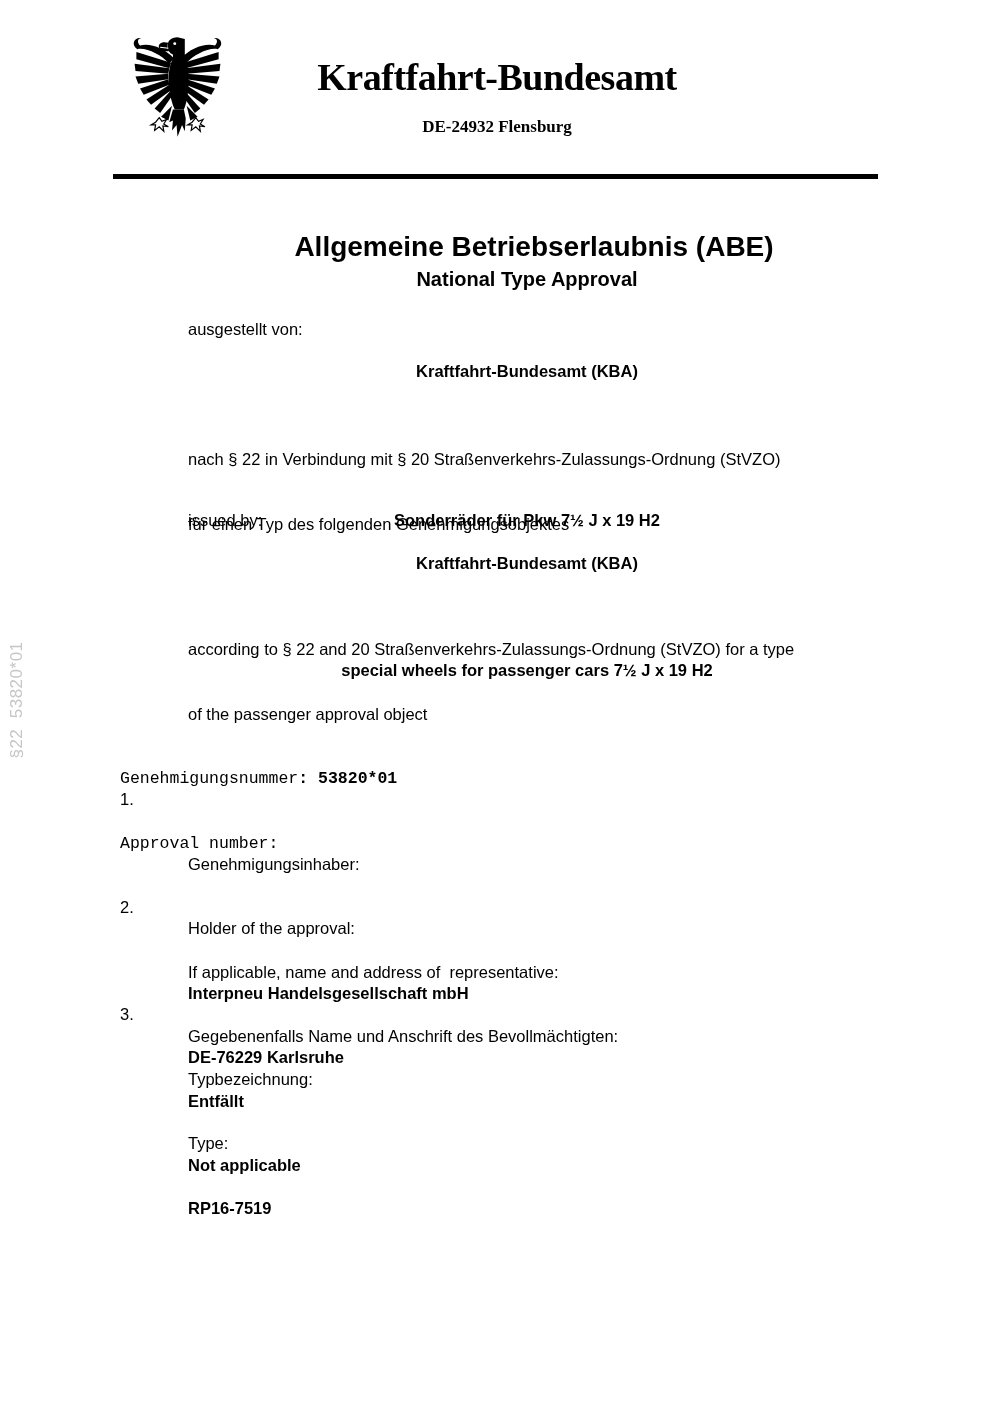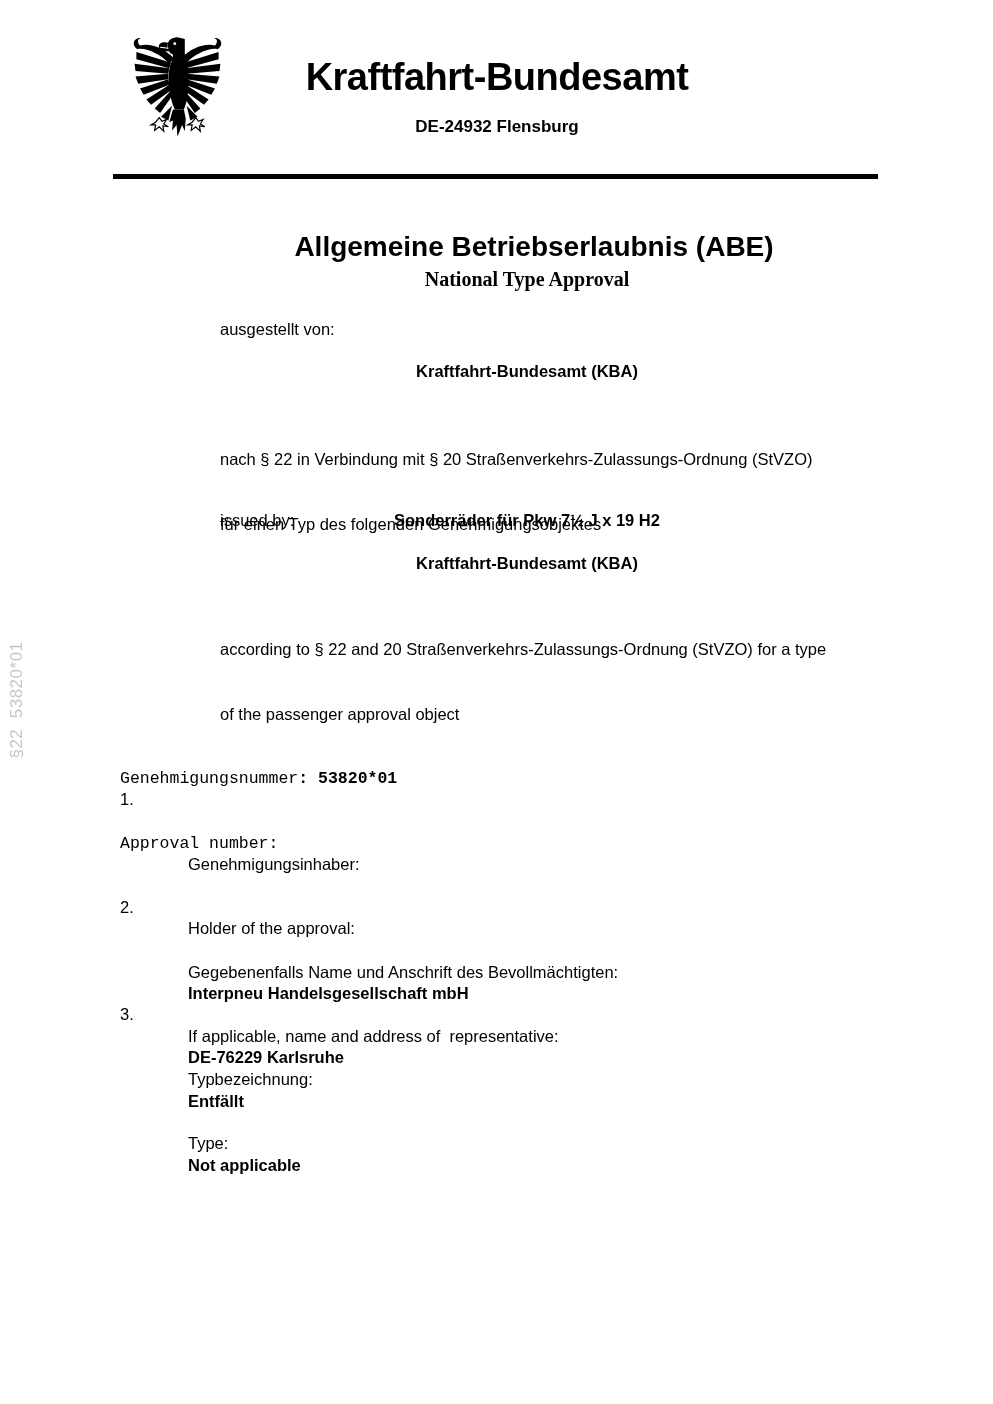--- a/index.html
+++ b/index.html
@@ -10,45 +10,45 @@
     height: 1404px;
     background: #ffffff;
     font-family: "Liberation Sans", "DejaVu Sans", sans-serif;
     color: #000000;
     overflow: hidden;
   }
   .abs { position: absolute; }
 
   
   .eagle { position: absolute; left: 130px; top: 35px; width: 95px; height: 105px; }
-  .header-text { position: absolute; left: 287px; top: 55px; width: 420px; text-align: center; }
+  .header-text { position: absolute; left: 287px; top: 55px; width: 420px; text-align: center; font-family: Liberation Serif, serif; }
   .agency-name { font-size: 38px; font-weight: bold; line-height: 44px; letter-spacing: -0.5px; white-space: nowrap; }
   .agency-loc { font-size: 17px; font-weight: bold; line-height: 20px; margin-top: 18px; }
   .rule { position: absolute; left: 113px; top: 174px; width: 765px; height: 5px; background: #000000; }
 
   
   .side-ref {
     position: absolute;
     left: 17px; top: 700px;
     transform: translate(-50%, -50%) rotate(-90deg);
     font-size: 17px;
     letter-spacing: 0.5px;
     color: #c6c6c6;
     white-space: pre;
   }
 
   
   .h-abe { left: 195px; top: 231px; width: 678px; text-align: center; font-size: 28px; font-weight: bold; line-height: 32px; }
-  .h-nta { left: 188px; top: 267px; width: 678px; text-align: center; font-size: 20px; font-weight: bold; line-height: 24px; font-family: Liberation Serif, serif; }
+  .h-nta { left: 188px; top: 267px; width: 678px; text-align: center; font-size: 20px; font-weight: bold; line-height: 24px; }
 
   
   .body-txt { font-size: 16.5px; line-height: 21.5px; white-space: pre-wrap; }
   .bold { font-weight: bold; }
   .centered { left: 188px; width: 678px; text-align: center; }
-  .left-col { left: 188px; width: 690px; margin-left: 32px; }
+  .left-col { left: 188px; width: 690px; }
   .margin-col { left: 120px; width: 758px; font-family: Liberation Mono, monospace; }
 
   .pos-ausgestellt { top: 319px; }
   .pos-kba1 { top: 361px; }
   .pos-legal-de { top: 406px; }
   .pos-sonder { top: 467px; margin-top: 43px; }
   .pos-issued { top: 510px; }
   .pos-kba2 { top: 553px; }
   .pos-legal-en { top: 596px; }
   .pos-special { top: 660px; }
@@ -113,41 +113,43 @@
     <div>für einen Typ des folgenden Genehmigungsobjektes</div>
   </div>
   <div class="abs centered body-txt bold pos-sonder">Sonderräder für Pkw 7½ J x 19 H2</div>
 
   <div class="abs left-col body-txt pos-issued">issued by:</div>
   <div class="abs centered body-txt bold pos-kba2">Kraftfahrt-Bundesamt (KBA)</div>
   <div class="abs left-col body-txt pos-legal-en">
     <div>according to § 22 and 20 Straßenverkehrs-Zulassungs-Ordnung (StVZO) for a type</div>
     <div>of the passenger approval object</div>
   </div>
+  <div class="abs centered body-txt bold pos-special">special wheels for passenger cars 7½ J x 19 H2</div>
 
   <div class="abs margin-col body-txt pos-approval">
     <div><span>Genehmigungsnummer</span><span class="bold">: 53820*01</span></div>
     <div>Approval number:</div>
   </div>
 
   <div class="item body-txt pos-item1">
     <span class="num">1.</span>
     <div>Genehmigungsinhaber:</div>
     <div>Holder of the approval:</div>
     <div class="bold">Interpneu Handelsgesellschaft mbH</div>
     <div class="bold">DE-76229 Karlsruhe</div>
   </div>
 
   <div class="item body-txt pos-item2">
     <span class="num">2.</span>
+    <div>If applicable, name and address of  representative:</div>
     <div>Gegebenenfalls Name und Anschrift des Bevollmächtigten:</div>
-    <div>If applicable, name and address of  representative:</div>
     <div class="bold">Entfällt</div>
     <div class="bold">Not applicable</div>
   </div>
 
   <div class="item body-txt pos-item3">
     <span class="num">3.</span>
     <div>Typbezeichnung:</div>
     <div>Type:</div>
+    <div class="bold">RP16-7519</div>
   </div>
 
 </div>
 
 </body></html>

